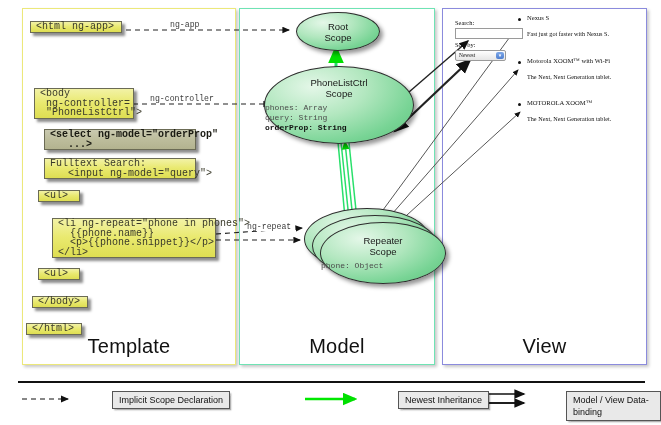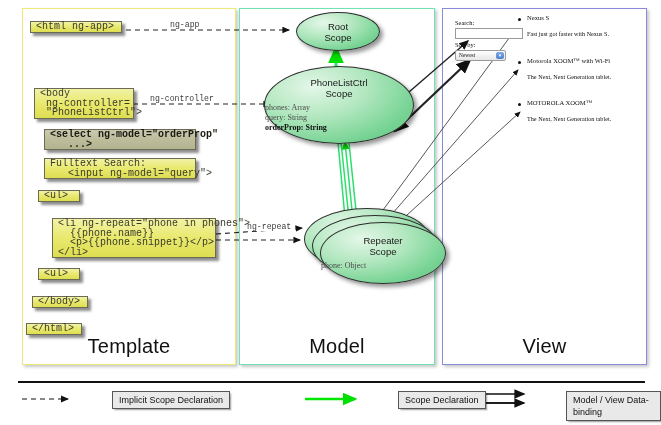--- a/index.html
+++ b/index.html
@@ -24,21 +24,21 @@
   .codebox.gray{color:#2a2a20;
     background:linear-gradient(180deg,#c9c9b0 0%,#bdbd9c 50%,#b3b38f 100%);}
   .codebox.bold{font-weight:bold;color:#1a1a12;}
 
   
   .scope{position:absolute;border-radius:50%;border:1.6px solid #2d2d2d;
     box-shadow:3px 3px 4px rgba(0,0,0,.42);
     background:radial-gradient(ellipse at 32% 26%, #e4f7e8 0%, #b2e7bf 38%, #78d495 72%, #5cc079 100%);
     display:flex;flex-direction:column;justify-content:center;text-align:center;}
   .scope .title{font-size:9.5px;color:#171717;line-height:11px;}
-  .scope .props{font-family:Liberation Serif, serif;font-size:8px;
+  .scope .props{font-family:Liberation Mono, monospace;font-size:8px;
     line-height:9.8px;color:#4c4c4c;margin-top:4px;white-space:pre;text-align:left;}
   .scope .props b{color:#111;font-weight:bold;}
 
   
   .conn-label{position:absolute;font-family:"Liberation Mono",monospace;
     font-size:8.2px;color:#3c3c3c;background:#fff;padding:0 2px;}
 
   
   .v-label{position:absolute;font-family:"Liberation Serif",serif;font-size:6.4px;color:#111;}
   .v-input{position:absolute;border:1px solid #9a9a9a;background:#fff;}
@@ -202,16 +202,16 @@
 
   <svg class="overlay" viewBox="0 0 661 425">
     <path d="M22,399 L68,399" stroke="#111" stroke-width="1.2" fill="none" stroke-dasharray="5,4" marker-end="url(#ah-black)"></path>
     <path d="M305,399 L355,399" stroke="#00e800" stroke-width="2.4" fill="none" marker-end="url(#ah-green)"></path>
     <path d="M472,394 L524,394" stroke="#111" stroke-width="1.6" fill="none" marker-end="url(#ah-black)"></path>
     <path d="M524,403 L472,403" stroke="#111" stroke-width="1.6" fill="none" marker-end="url(#ah-black-start)"></path>
     <path d="M472,403 L524,403" stroke="#111" stroke-width="1.6" fill="none" marker-end="url(#ah-black)"></path>
   </svg>
 
   <div class="legend-box" style="left:76px;top:391px;">Implicit Scope Declaration</div>
-  <div class="legend-box" style="left:362px;top:391px;">Scope Declaration</div>
+  <div class="legend-box" style="left:362px;top:391px;">Newest Inheritance</div>
   <div class="legend-box" style="left:530px;top:391px;">Model / View Data-binding</div>
 
 </div>
 
 </body></html>

